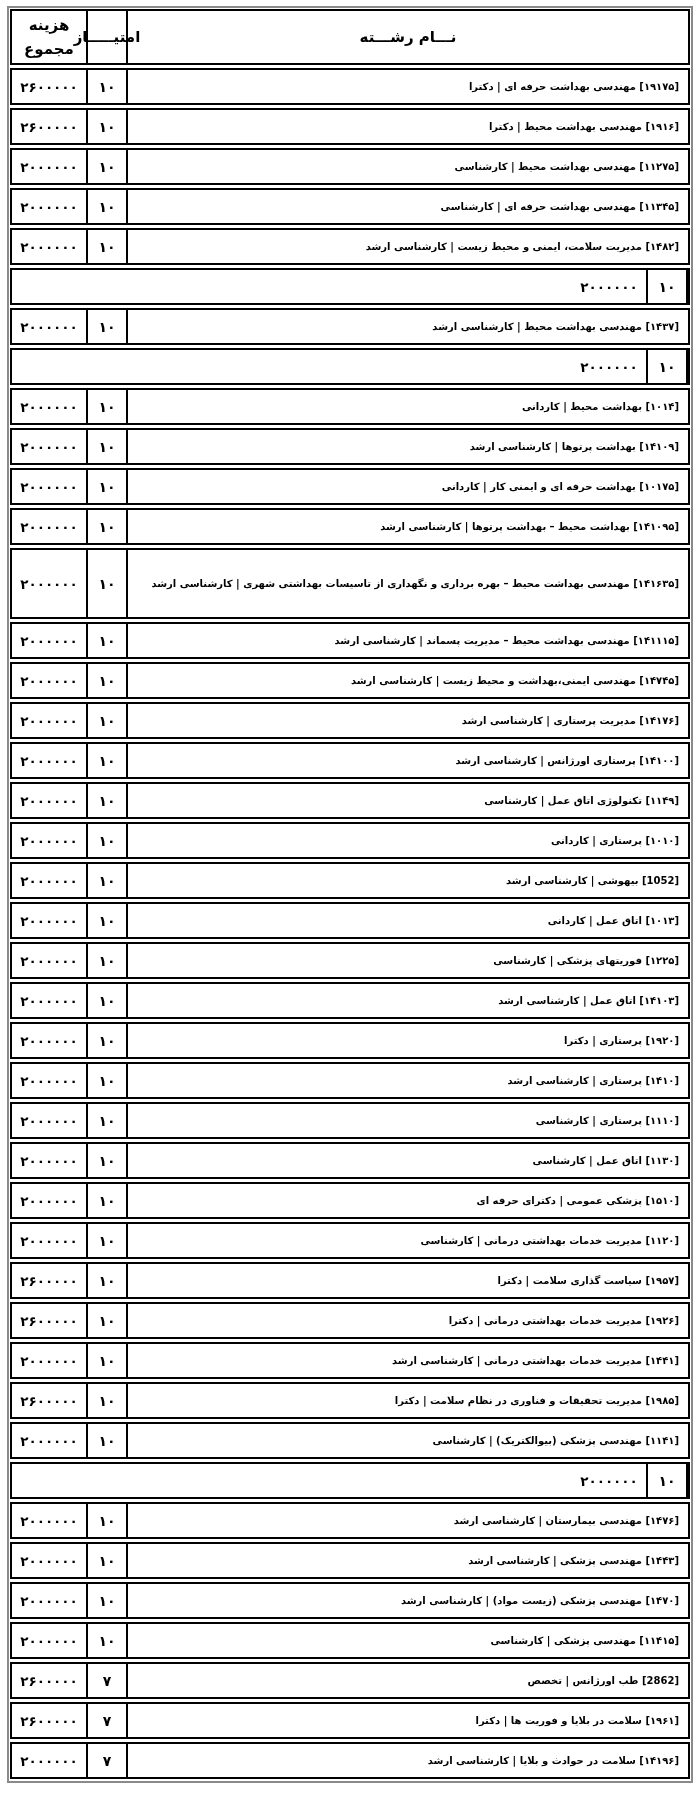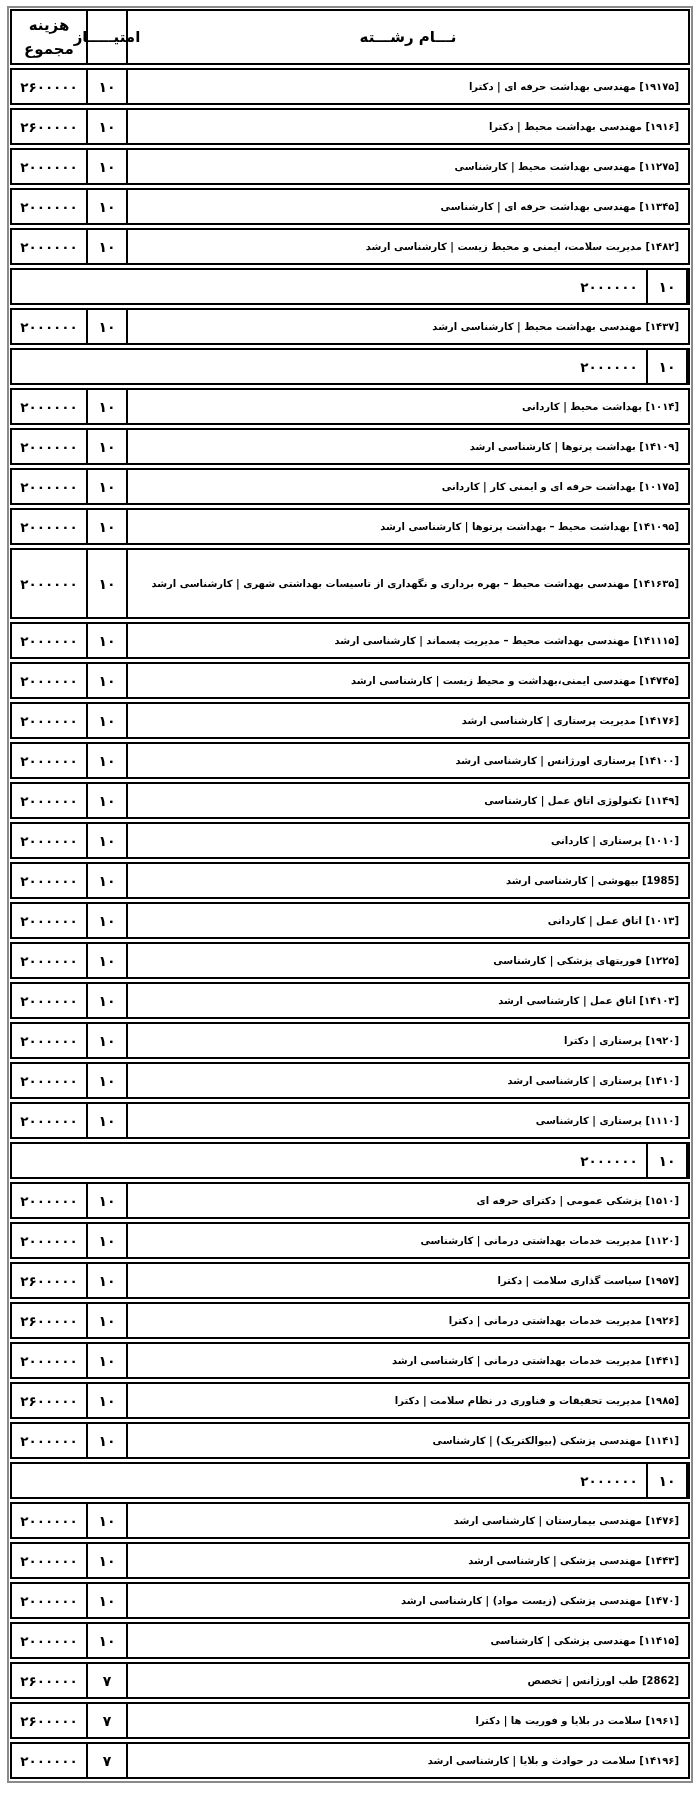--- a/index.html
+++ b/index.html
@@ -192,21 +192,21 @@
     <div class="cell cell-cost">۲۰۰۰۰۰۰</div>
   </div>
 
   <div class="trow data-row">
     <div class="cell cell-name">[۱۰۱۰] پرستاری | کاردانی</div>
     <div class="cell cell-score">۱۰</div>
     <div class="cell cell-cost">۲۰۰۰۰۰۰</div>
   </div>
 
   <div class="trow data-row">
-    <div class="cell cell-name">[1985] بیهوشی | کارشناسی ارشد</div>
+    <div class="cell cell-name">[1052] بیهوشی | کارشناسی ارشد</div>
     <div class="cell cell-score">۱۰</div>
     <div class="cell cell-cost">۲۰۰۰۰۰۰</div>
   </div>
 
   <div class="trow data-row">
     <div class="cell cell-name">[۱۰۱۳] اتاق عمل | کاردانی</div>
     <div class="cell cell-score">۱۰</div>
     <div class="cell cell-cost">۲۰۰۰۰۰۰</div>
   </div>
 
@@ -234,20 +234,21 @@
     <div class="cell cell-cost">۲۰۰۰۰۰۰</div>
   </div>
 
   <div class="trow data-row">
     <div class="cell cell-name">[۱۱۱۰] پرستاری | کارشناسی</div>
     <div class="cell cell-score">۱۰</div>
     <div class="cell cell-cost">۲۰۰۰۰۰۰</div>
   </div>
 
   <div class="trow data-row">
+    <div class="cell cell-name">[۱۱۳۰] اتاق عمل | کارشناسی</div>
     <div class="cell cell-score">۱۰</div>
     <div class="cell cell-cost">۲۰۰۰۰۰۰</div>
   </div>
 
   <div class="trow data-row">
     <div class="cell cell-name">[۱۵۱۰] پزشکی عمومی | دکترای حرفه ای</div>
     <div class="cell cell-score">۱۰</div>
     <div class="cell cell-cost">۲۰۰۰۰۰۰</div>
   </div>
 

